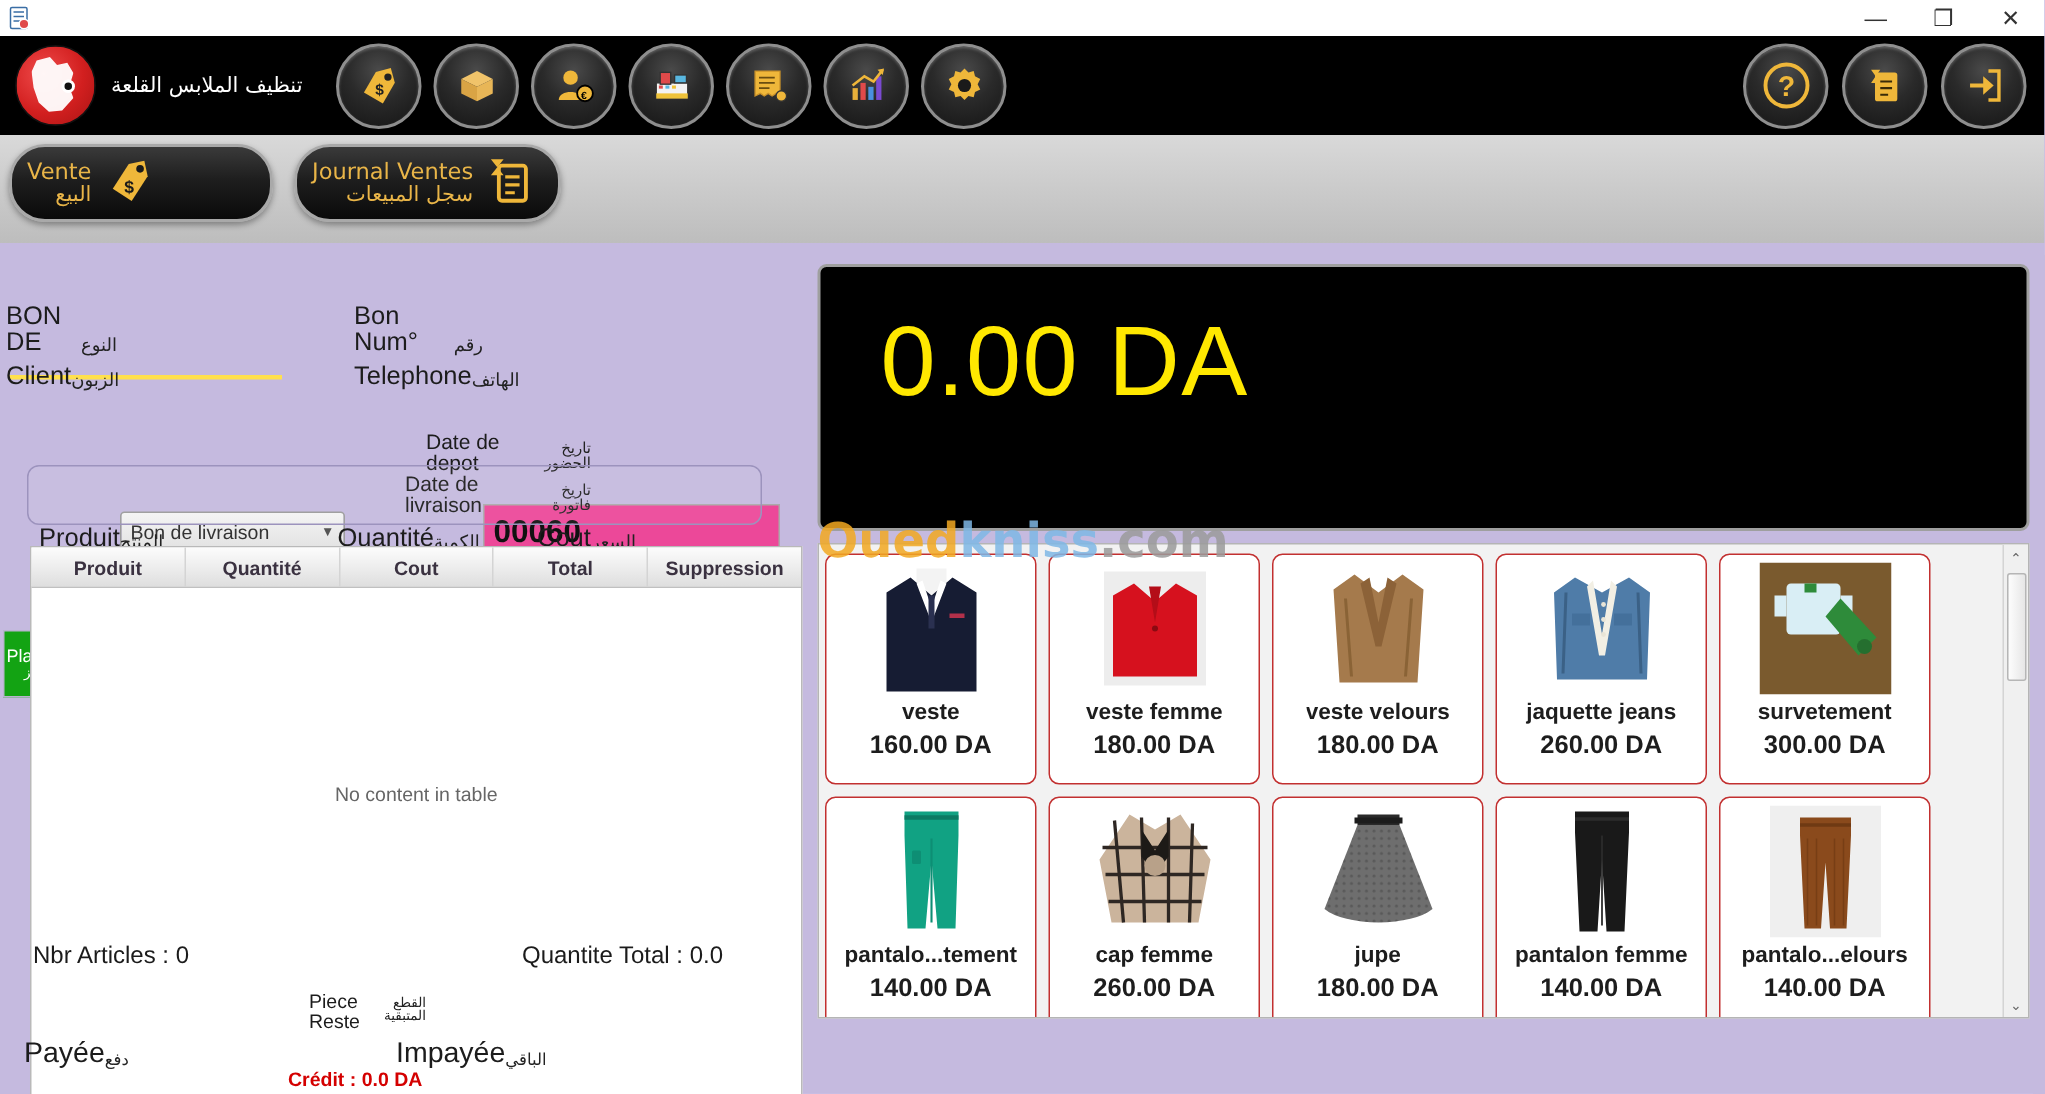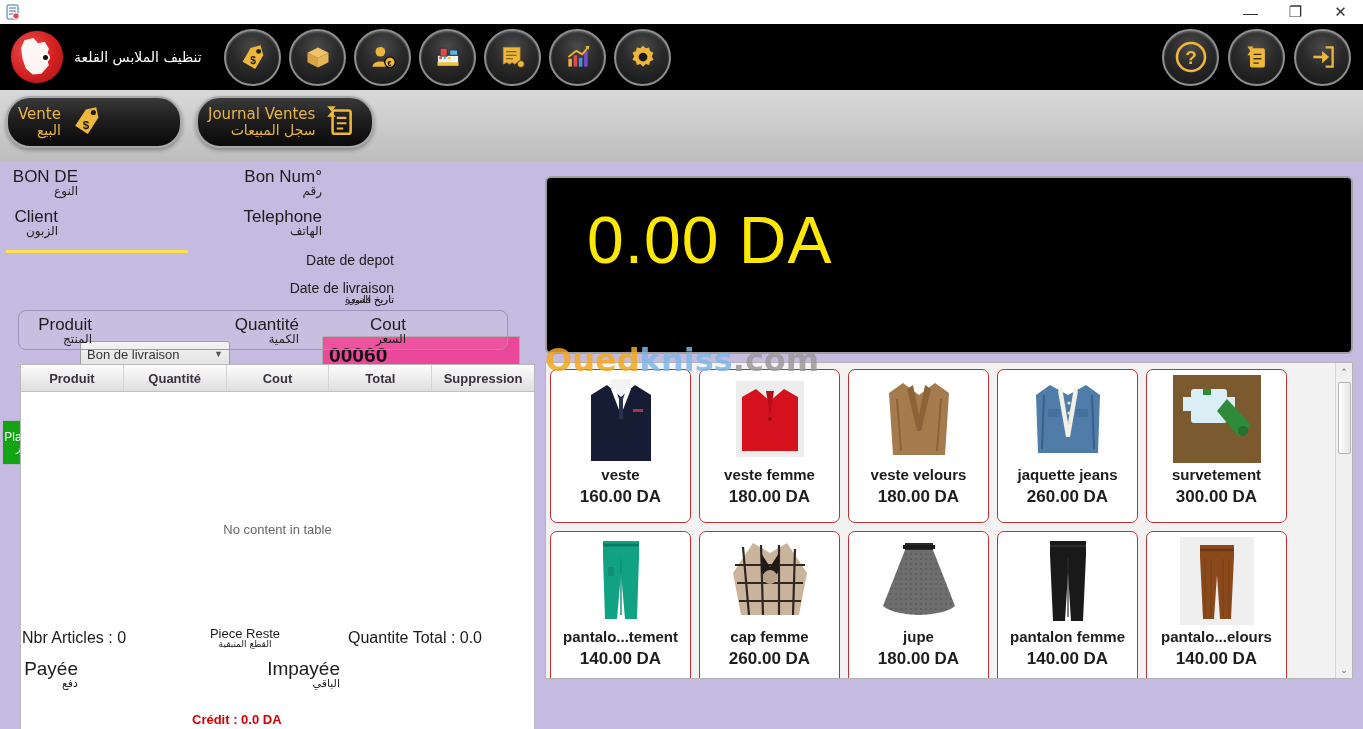--- a/index.html
+++ b/index.html
@@ -83,21 +83,21 @@
   .tab-underline {
     position: absolute; left: 6px; top: 160px; width: 182px; height: 3px; background: #ffe04d;
   }
 
   
   .leftpanel { position: absolute; left: 0; top: 163px; width: 540px; height: 566px; }
 
   .row { position: absolute; }
   .lbl { font-size: 17px; color: #1c1c1c; font-family: "Liberation Sans", sans-serif; }
   .lbl-ar { font-size: 12px; color: #222; direction: rtl; font-family: "DejaVu Sans", sans-serif; }
-  .lbl-stack { display: flex; flex-direction: column; align-items: flex-end; line-height: 1.0; }
+  .lbl-stack { display: flex; flex-direction: row; align-items: flex-end; line-height: 1.0; margin-top: 34px; }
 
   .txt {
     border: 1px solid #aaa; background: #ec4899; height: 26px; font-size: 15px;
     padding: 0 6px; font-family: "Liberation Sans", sans-serif; color: #111;
   }
   .combo {
     height: 26px; border: 1px solid #9b9b9b; border-radius: 3px;
     background: linear-gradient(to bottom, #f4f4f4, #e2e2e2);
     display: flex; align-items: center; padding: 0 6px; font-size: 13px; color: #333;
     cursor: pointer; justify-content: space-between;
@@ -370,21 +370,21 @@
       <span>Livraison sans bon</span>
       <span class="ar" style="font-size:8px;">التسليم بون فاتورة</span>
     </div>
     <div class="row actbtn" style="left:224px; top:257px; width:52px; height:45px;">
       <span>Refaire</span>
       <span class="ar">الإعادة</span>
     </div>
 
     <div class="row lbl-stack" style="left:284px; top:90px; width:110px;gap:28px;">
       <span class="lbl" style="font-size:14px;">Date de depot</span>
-      <span class="lbl-ar" style="font-size:10px;">تاريخ السعر</span>
+      <span class="lbl-ar" style="font-size:10px;">تاريخ الحضور</span>
     </div>
     <div class="row dateline" style="left:386px; top:253px; width:112px; font-size:17px; color:#111;">2/7/2022</div>
     <div class="row cal-ico" style="left:506px; top:254px;">
       <svg width="17" height="17" viewBox="0 0 18 18">
           <rect x="1" y="2" width="16" height="15" fill="#fff" stroke="#18a49a" stroke-width="1.6"></rect>
           <rect x="1" y="2" width="16" height="4" fill="#18a49a"></rect>
           <g fill="#18a49a">
             <rect x="3" y="8" width="2" height="2"></rect>
             <rect x="6.5" y="8" width="2" height="2"></rect>
             <rect x="10" y="8" width="2" height="2"></rect>

